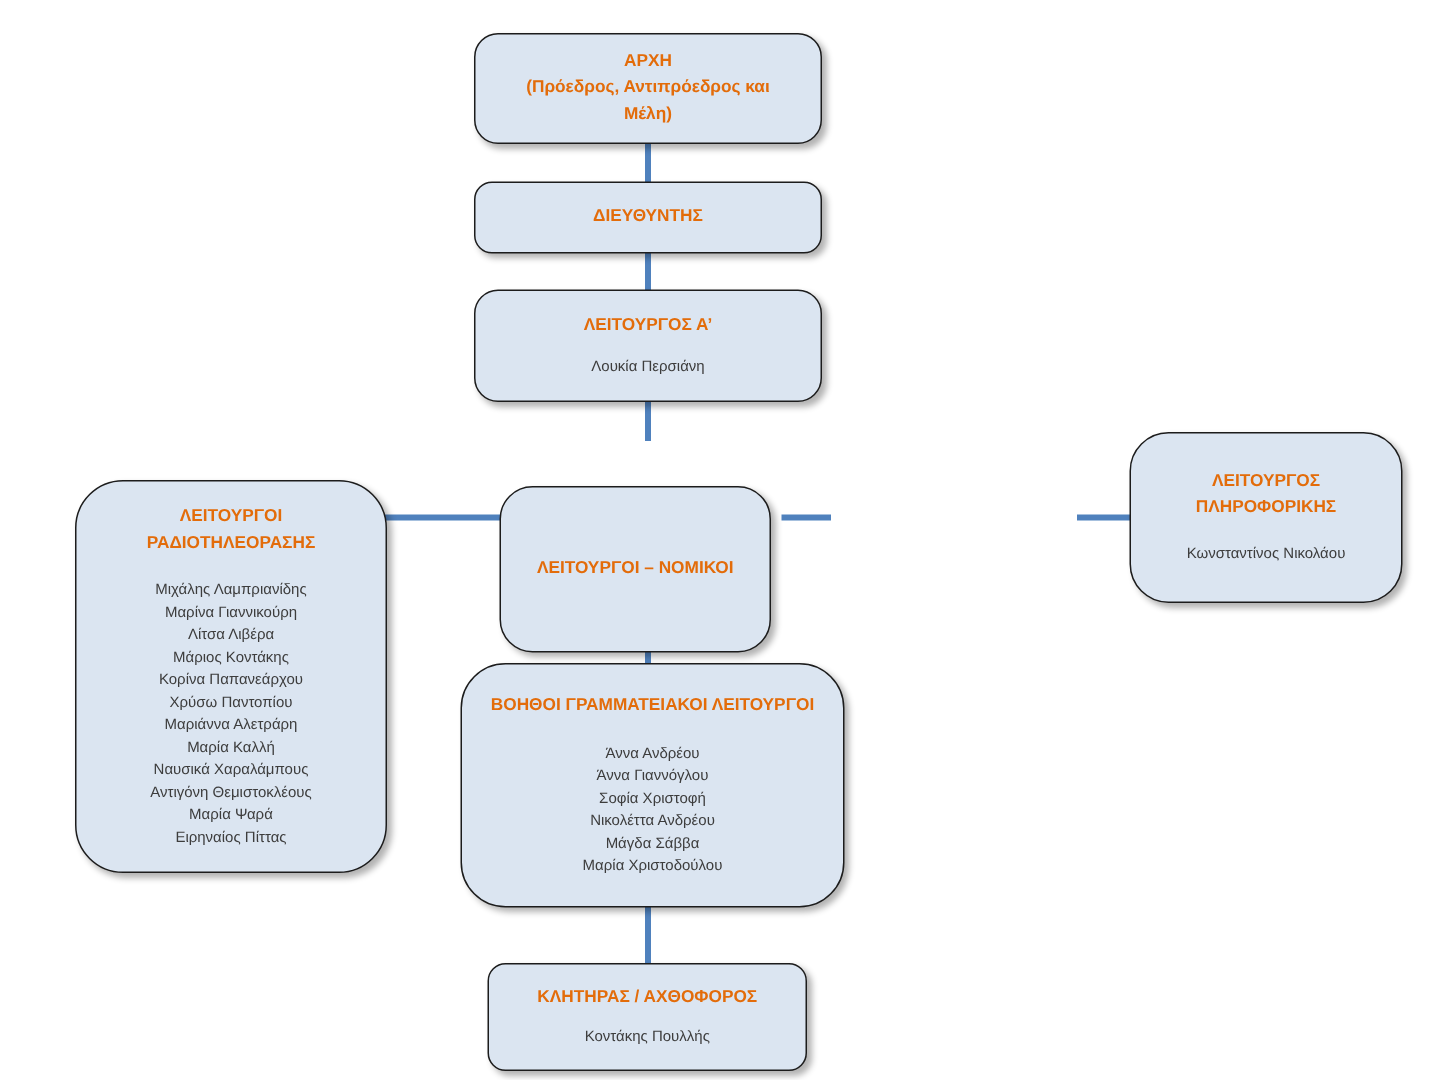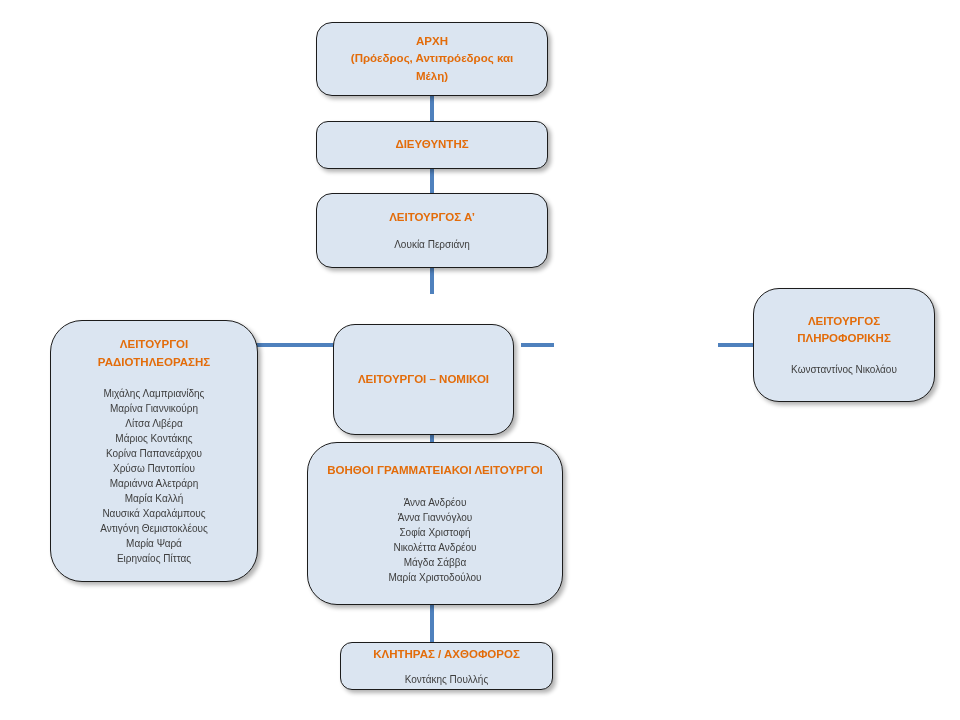--- a/index.html
+++ b/index.html
@@ -107,18 +107,18 @@
   <div class="node" style="left:307px; top:442px; width:256px; height:163px; border-radius:30px;">
     <div class="node-title">ΒΟΗΘΟΙ ΓΡΑΜΜΑΤΕΙΑΚΟΙ ΛΕΙΤΟΥΡΓΟΙ</div>
     <div class="node-members">Άννα Ανδρέου
 Άννα Γιαννόγλου
 Σοφία Χριστοφή
 Νικολέττα Ανδρέου
 Μάγδα Σάββα
 Μαρία Χριστοδούλου</div>
   </div>
 
-  <div class="node" style="left:340px; top:642px; width:213px; height:48px; border-radius:12px;">
+  <div class="node" style="left:325px; top:642px; width:213px; height:72px; border-radius:12px;">
     <div class="node-title">ΚΛΗΤΗΡΑΣ / ΑΧΘΟΦΟΡΟΣ</div>
     <div class="node-members tight">Κοντάκης Πουλλής</div>
   </div>
 
 </div>
 
 </body></html>

